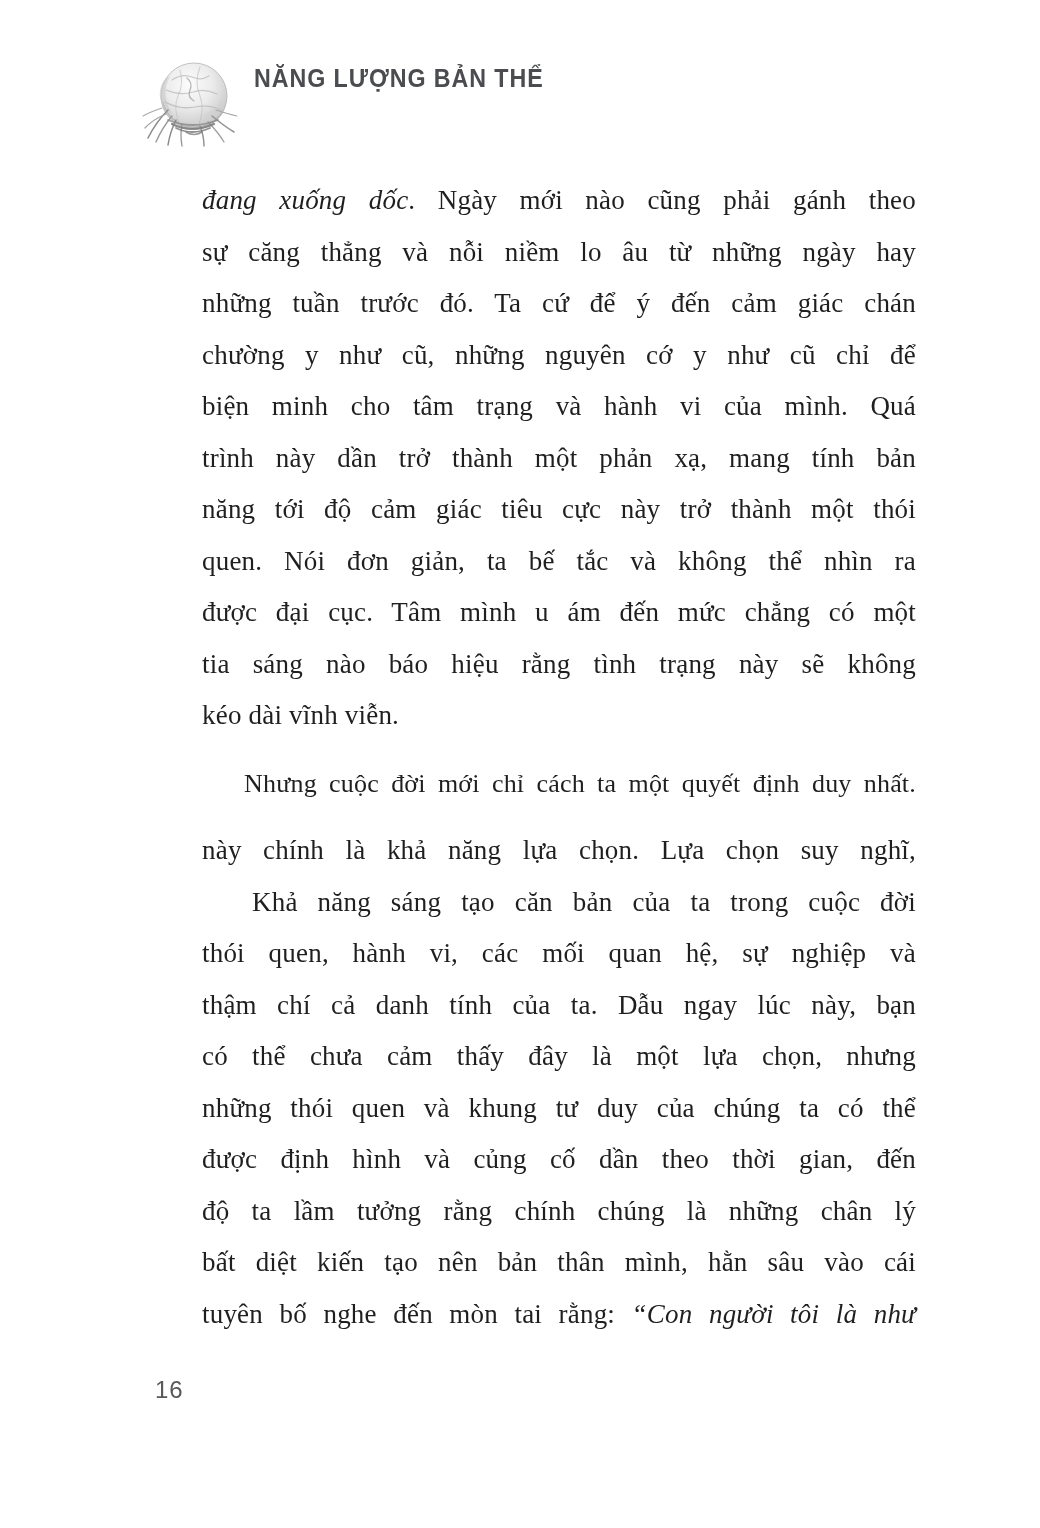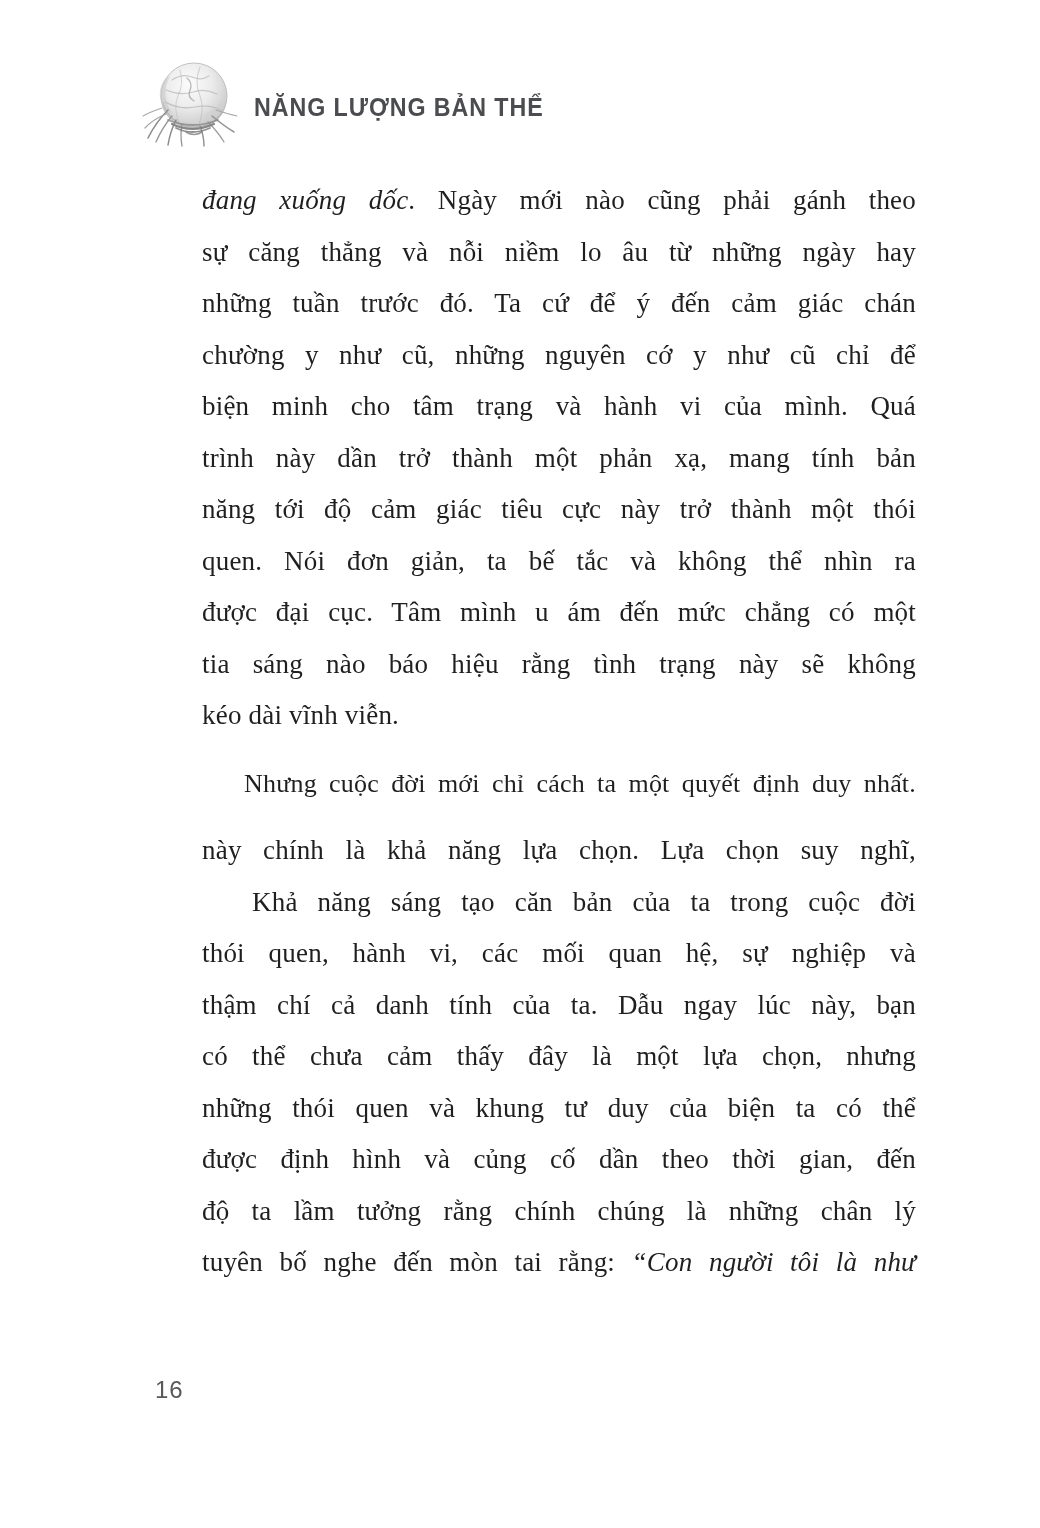--- a/index.html
+++ b/index.html
@@ -11,21 +11,21 @@
   .page {
     position: relative;
     width: 1040px; height: 1528px;
     background: #ffffff;
     overflow: hidden;
   }
 
   
   .hdr {
     position: absolute; left: 142px; top: 58px;
-    display: flex; align-items: center;
+    display: flex; align-items: flex-start;
   }
   .logo-wrap { width: 98px; height: 92px; flex: 0 0 auto; }
   .book-title {
     margin-left: 14px;
     font-family: "Liberation Sans", sans-serif;
     font-weight: bold;
     font-size: 25px;
     letter-spacing: 1px;
     color: #4b4c4f;
     transform: scaleX(0.93);
@@ -141,22 +141,23 @@
         <div class="line"><span>tia sáng nào báo hiệu rằng tình trạng này sẽ không</span></div>
         <div class="line flush"><span>kéo dài vĩnh viễn.</span></div>
       </div>
     <div class="quote">Nhưng cuộc đời mới chỉ cách ta một quyết định duy nhất.</div>
     <div class="para" id="para2">
         <div class="line"><span>này chính là khả năng lựa chọn. Lựa chọn suy nghĩ,</span></div>
         <div class="line indent"><span>Khả năng sáng tạo căn bản của ta trong cuộc đời</span></div>
         <div class="line"><span>thói quen, hành vi, các mối quan hệ, sự nghiệp và</span></div>
         <div class="line"><span>thậm chí cả danh tính của ta. Dẫu ngay lúc này, bạn</span></div>
         <div class="line"><span>có thể chưa cảm thấy đây là một lựa chọn, nhưng</span></div>
-        <div class="line"><span>những thói quen và khung tư duy của biện ta có thể</span></div>
+        <div class="line"><span>những thói quen và khung tư duy của chúng ta có thể</span></div>
         <div class="line"><span>được định hình và củng cố dần theo thời gian, đến</span></div>
         <div class="line"><span>độ ta lầm tưởng rằng chính chúng là những chân lý</span></div>
+        <div class="line"><span>bất diệt kiến tạo nên bản thân mình, hằn sâu vào cái</span></div>
         <div class="line"><span>tuyên bố nghe đến mòn tai rằng: </span><span class="it">“Con người tôi là như</span></div>
       </div>
   </div>
 
   <div class="page-number">16</div>
 
 </div>
 
 </body></html>

